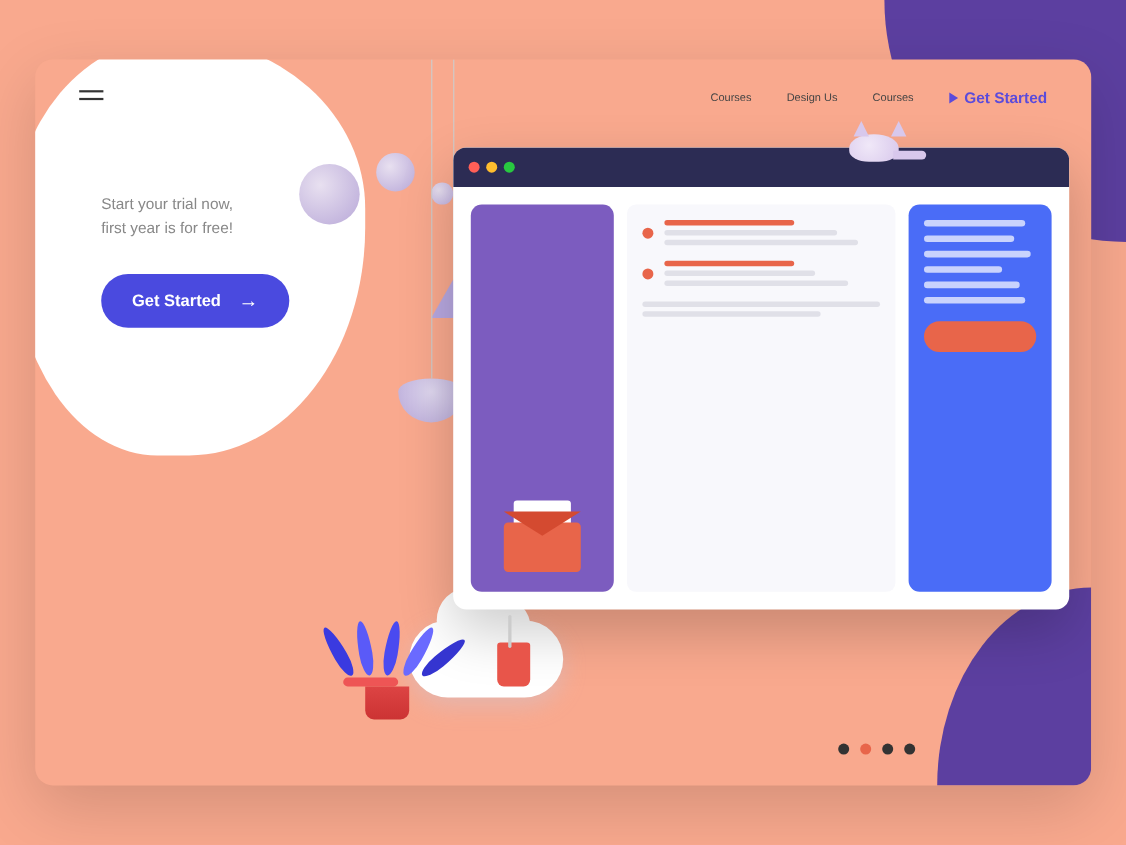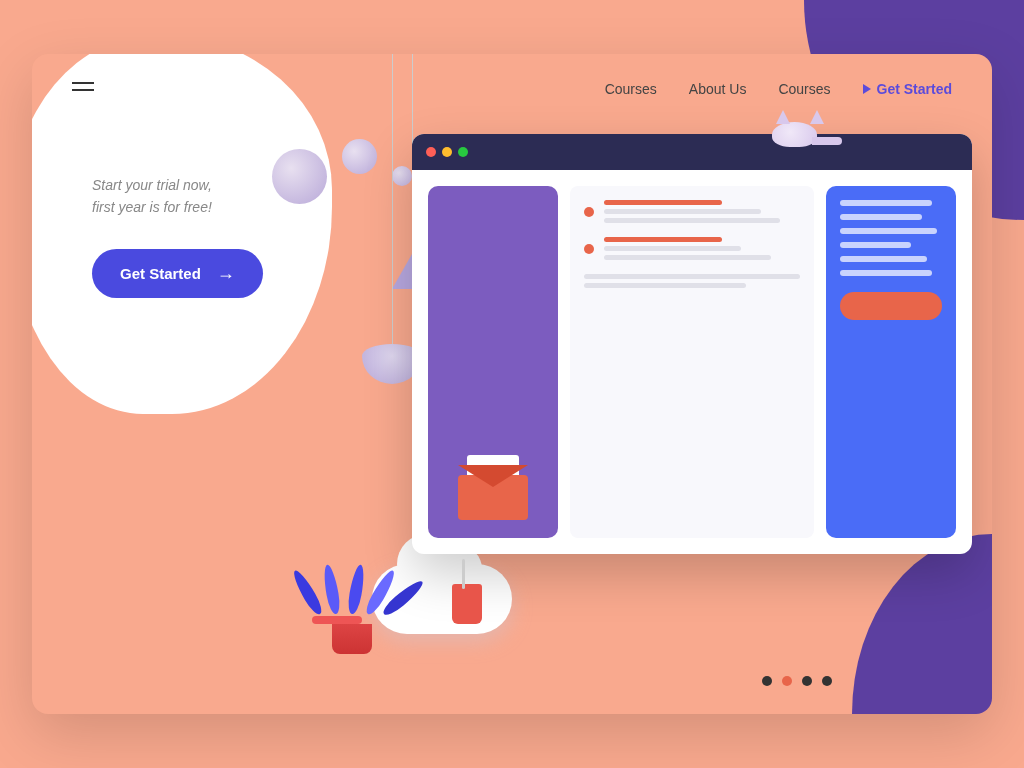--- a/index.html
+++ b/index.html
@@ -79,21 +79,21 @@
     .hamburger span:last-child { margin-bottom: 0; }
 
     .nav-links {
       display: flex;
       align-items: center;
       gap: 32px;
     }
 
     .nav-link {
       color: #444;
-      font-size: 14px;
+      font-size: 10px;
       text-decoration: none;
       cursor: pointer;
     }
 
     .nav-cta {
       display: flex;
       align-items: center;
       gap: 6px;
       color: #5b4bdb;
       font-size: 14px;
@@ -123,21 +123,20 @@
       color: #1a1a2e;
       line-height: 1.1;
       margin-bottom: 16px;
     }
 
     .hero-subtitle {
       font-size: 14px;
       color: #888;
       line-height: 1.6;
       margin-bottom: 30px;
-      font-style: italic;
     }
 
     .cta-button {
       display: inline-flex;
       align-items: center;
       gap: 16px;
       background: #4a4adf;
       color: white;
       padding: 14px 28px;
       border-radius: 30px;
@@ -596,21 +595,21 @@
   <div class="white-blob"></div>
 
   <div class="hamburger">
     <span></span>
     <span></span>
   </div>
 
   <nav class="navbar">
     <div class="nav-links">
       <a class="nav-link">Courses</a>
-      <a class="nav-link">About Us</a>
+      <a class="nav-link">Design Us</a>
       <a class="nav-link">Courses</a>
       <div class="nav-cta">
         <div class="play-icon"></div>
         <span>Get Started</span>
       </div>
     </div>
   </nav>
 
   <div class="hero-text">
     <p class="hero-subtitle">

